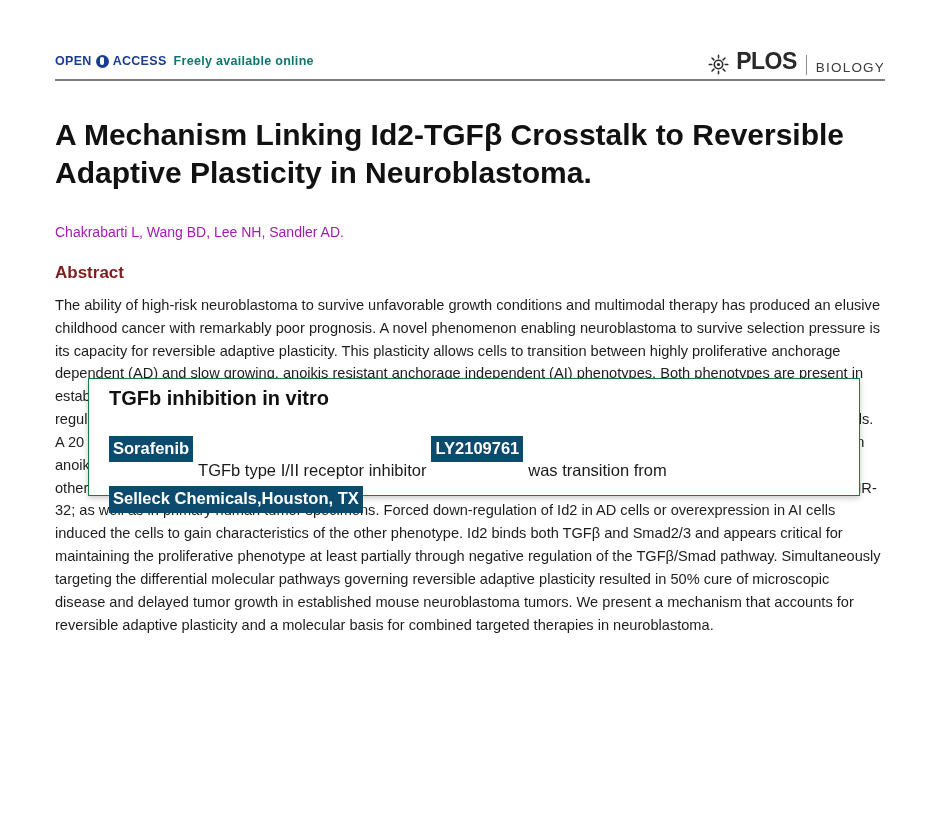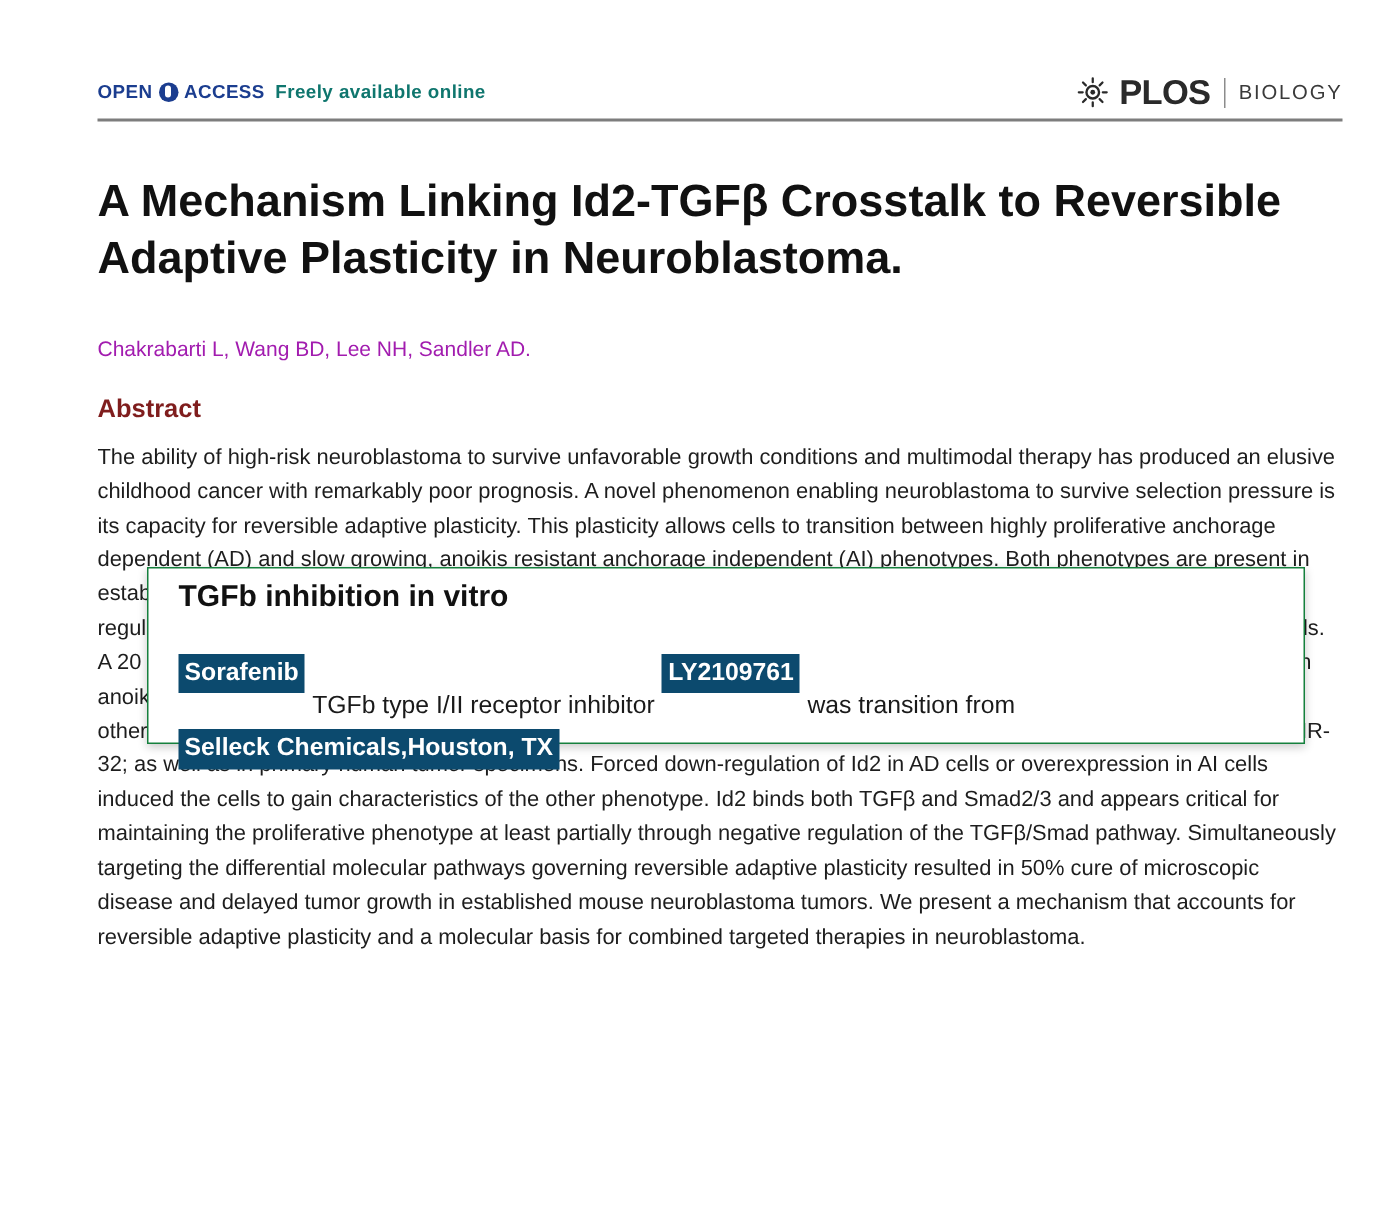--- a/index.html
+++ b/index.html
@@ -10,21 +10,21 @@
   body {
     width: 930px;
     height: 817px;
     position: relative;
     font-family: "Liberation Sans", sans-serif;
     color: #1a1a1a;
     overflow: hidden;
   }
   .page {
     position: absolute;
-    left: 10px; top: 0;
+    left: 0; top: 0;
     width: 876px;
     height: 817px;
   }
 
   
   .header {
     position: absolute;
     left: 55px;
     top: 48px;
     width: 830px;
@@ -61,21 +61,21 @@
     background: #ffffff;
   }
   .oa-access { color: #1b3d8f; }
   .oa-free { color: #0f766e; margin-left: 3px; }
 
   .plos-group {
     position: absolute;
     right: 0;
     top: 0;
     display: flex;
-    align-items: center;
+    align-items: flex-end;
     gap: 7px;
   }
   .plos-mark {
     width: 21px;
     height: 21px;
     position: relative;
   }
   .plos-word {
     font-size: 23px;
     font-weight: bold;

